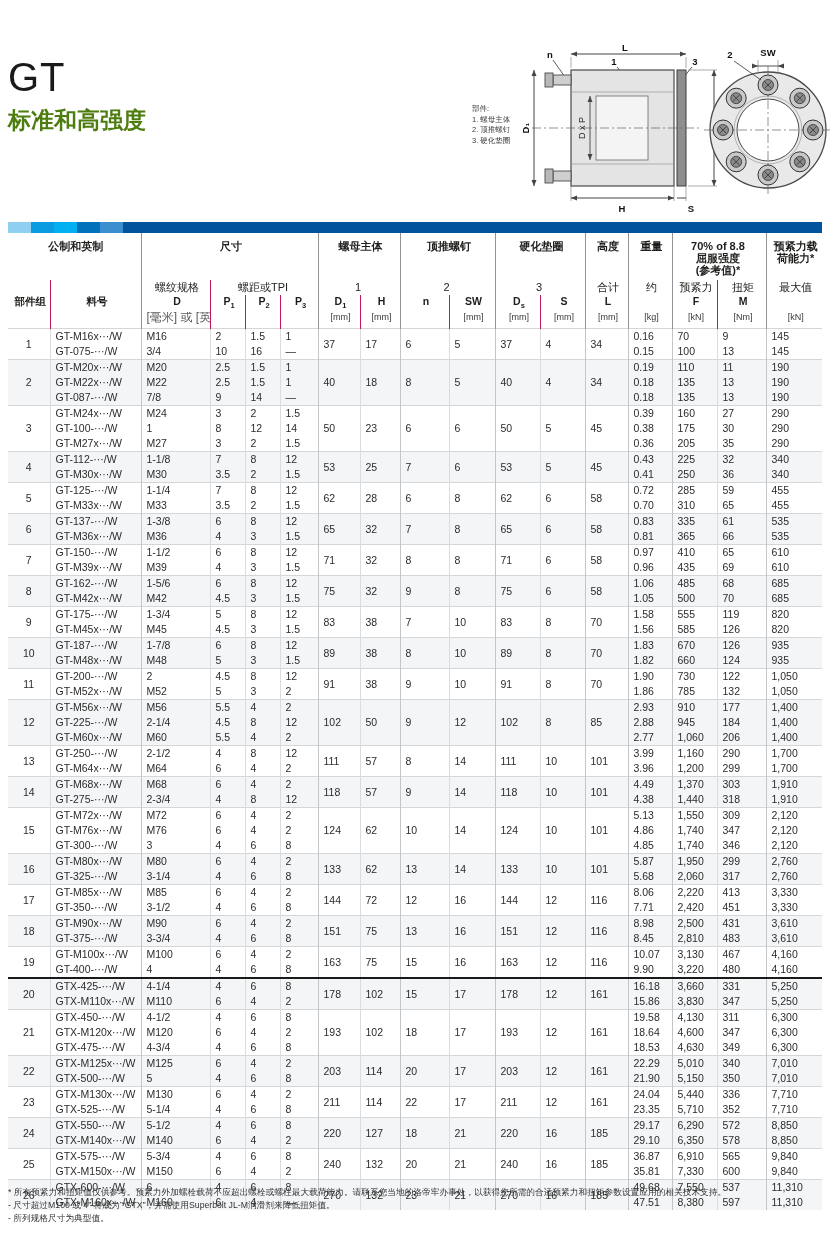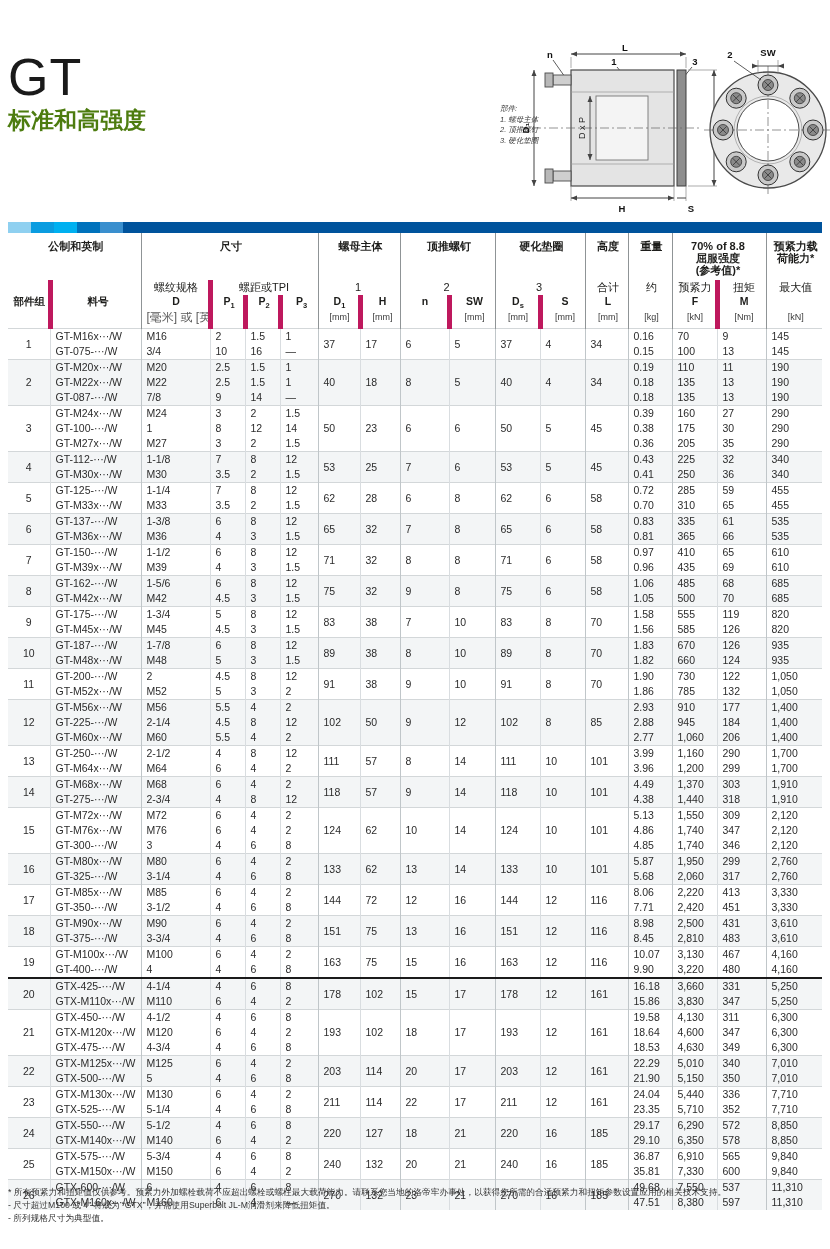--- a/index.html
+++ b/index.html
@@ -1,25 +1,25 @@
 <!DOCTYPE html>
 <html><head>
 <meta charset="utf-8">
 <style>
   html,body{margin:0;padding:0;background:#fff;}
   body{width:830px;height:1249px;font-family:"Liberation Sans","DejaVu Sans",sans-serif;color:#1d1d1b;position:relative;overflow:hidden;}
 
   
   .title-block{position:absolute;left:8px;top:52px;}
-  .gt-title{font-size:52px;line-height:50px;font-weight:400;letter-spacing:1px;color:#1a1a1a;}
+  .gt-title{font-size:40px;line-height:50px;font-weight:400;letter-spacing:1px;color:#1a1a1a;}
   .gt-sub{font-size:23px;line-height:28px;font-weight:700;color:#4d7c0f;margin-top:4px;}
   .gt-desc{margin-top:9px;font-size:10.5px;line-height:14px;color:#3c3c3c;}
 
   .drawing{position:absolute;left:468px;top:40px;width:362px;height:178px;}
-  .legend{position:absolute;left:32px;top:64px;font-size:7.5px;line-height:10.5px;color:#3a3a3a;font-style:italic;}
+  .legend{position:absolute;left:4px;top:64px;font-size:7.5px;line-height:10.5px;color:#3a3a3a;}
   .drawing svg{position:absolute;left:0;top:0;}
   .dimtxt{font-size:9px;fill:#222;}
   .dimtxt-b{font-size:9.5px;font-weight:bold;fill:#111;}
 
   
   .bar{position:absolute;left:8px;top:222px;width:814px;height:11px;display:flex;}
   .bar div{height:11px;}
 
   
   .tbl-wrap{position:absolute;left:8px;top:233px;width:814px;}
@@ -32,21 +32,21 @@
   tr.hrow3 th{font-size:10.5px;font-weight:bold;height:14px;line-height:13px;}
   tr.hrow4 th{font-size:9px;font-weight:normal;height:16px;line-height:11px;color:#3a3a3a;}
   th.ctr{text-align:center;padding-left:0;margin-top:28px;}
   th small{font-size:12px;color:#5a5a5a;font-weight:normal;}
   sub{font-size:7.5px;}
 
   
   .bl-maj{border-left:1px solid #c0c6c9;}
   .bl-min{border-left:1px solid #d9dde0;}
   thead .bl-maj{border-left:1px solid #8f9496;}
-  thead .bl-min{border-left:5px solid #be185d;}
+  thead .bl-min{border-left:1px solid #be185d;}
 
   tr.group-start td{border-top:1px solid #d3d7d9;}
   tr.heavy td{border-top:2px solid #1a1a1a;}
   tr.stripe td{background:#f3f5f6;}
   td.gno{text-align:center;padding:0;}
 
   
   .notes{position:absolute;left:8px;top:1186px;width:816px;font-size:8.7px;line-height:13px;color:#333;}
 </style>
 </head>

